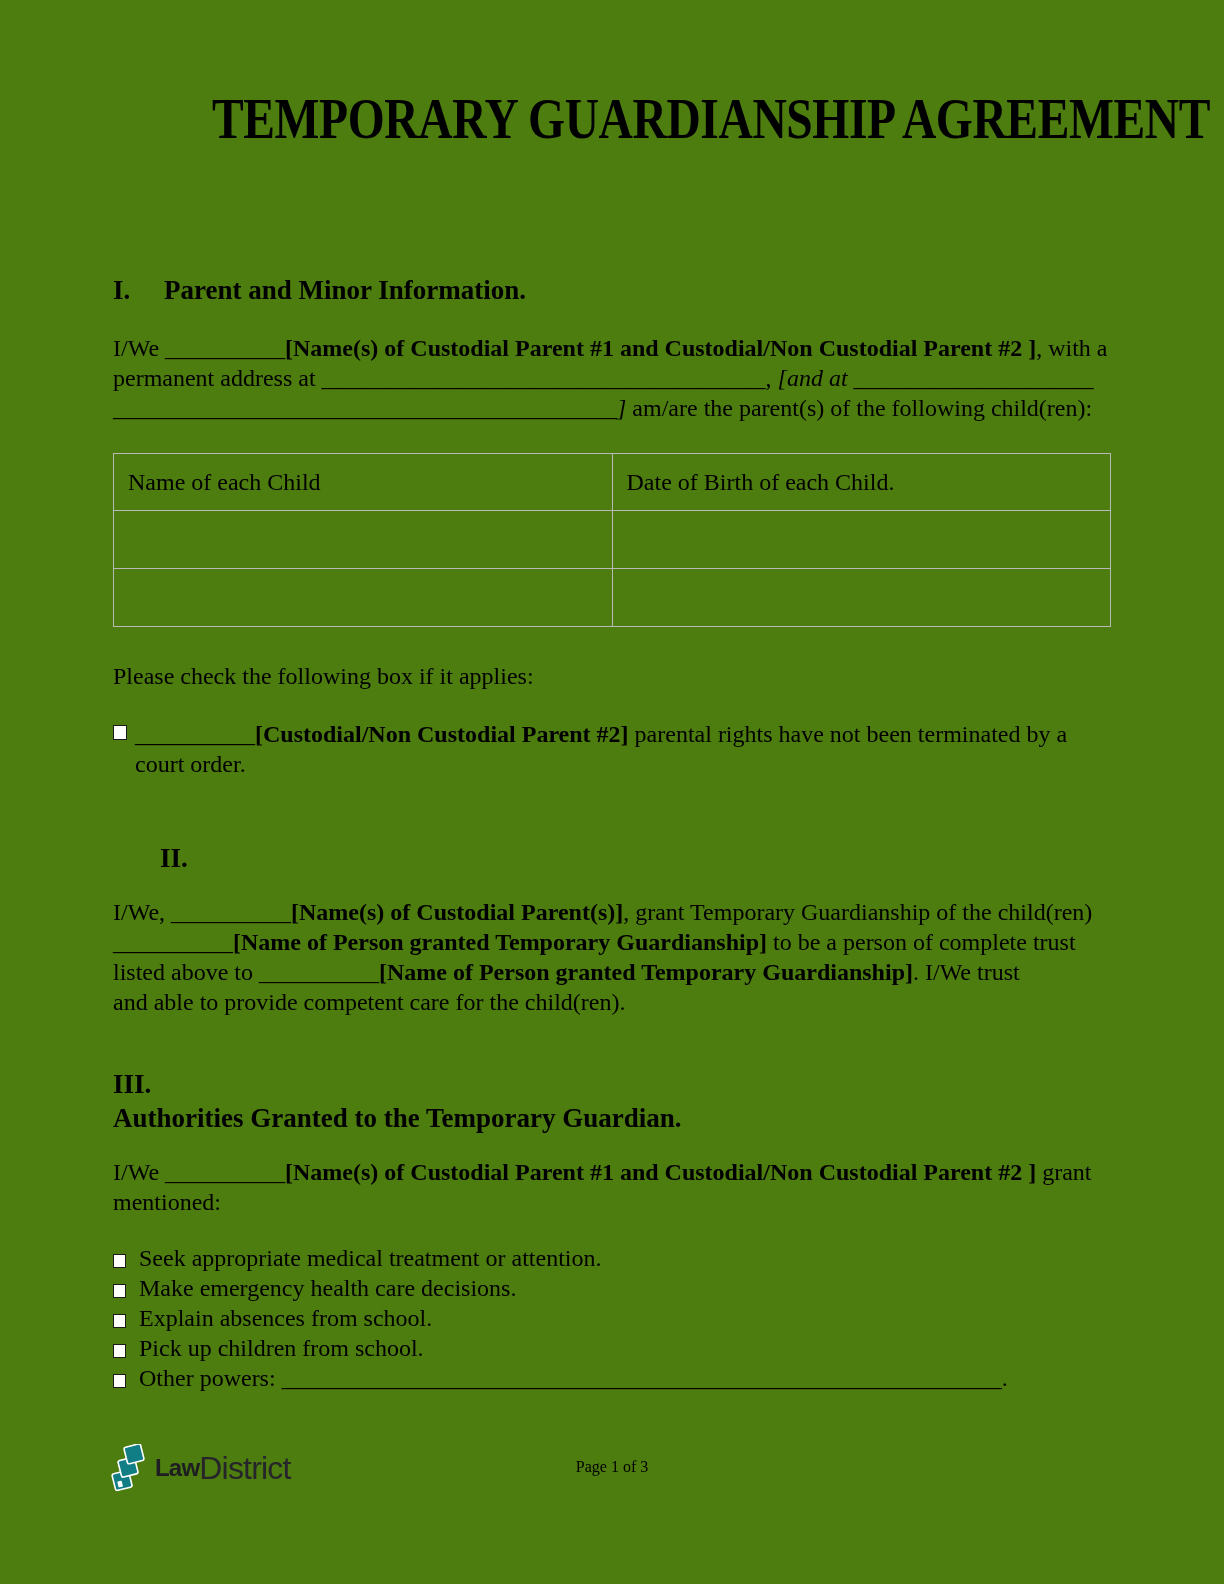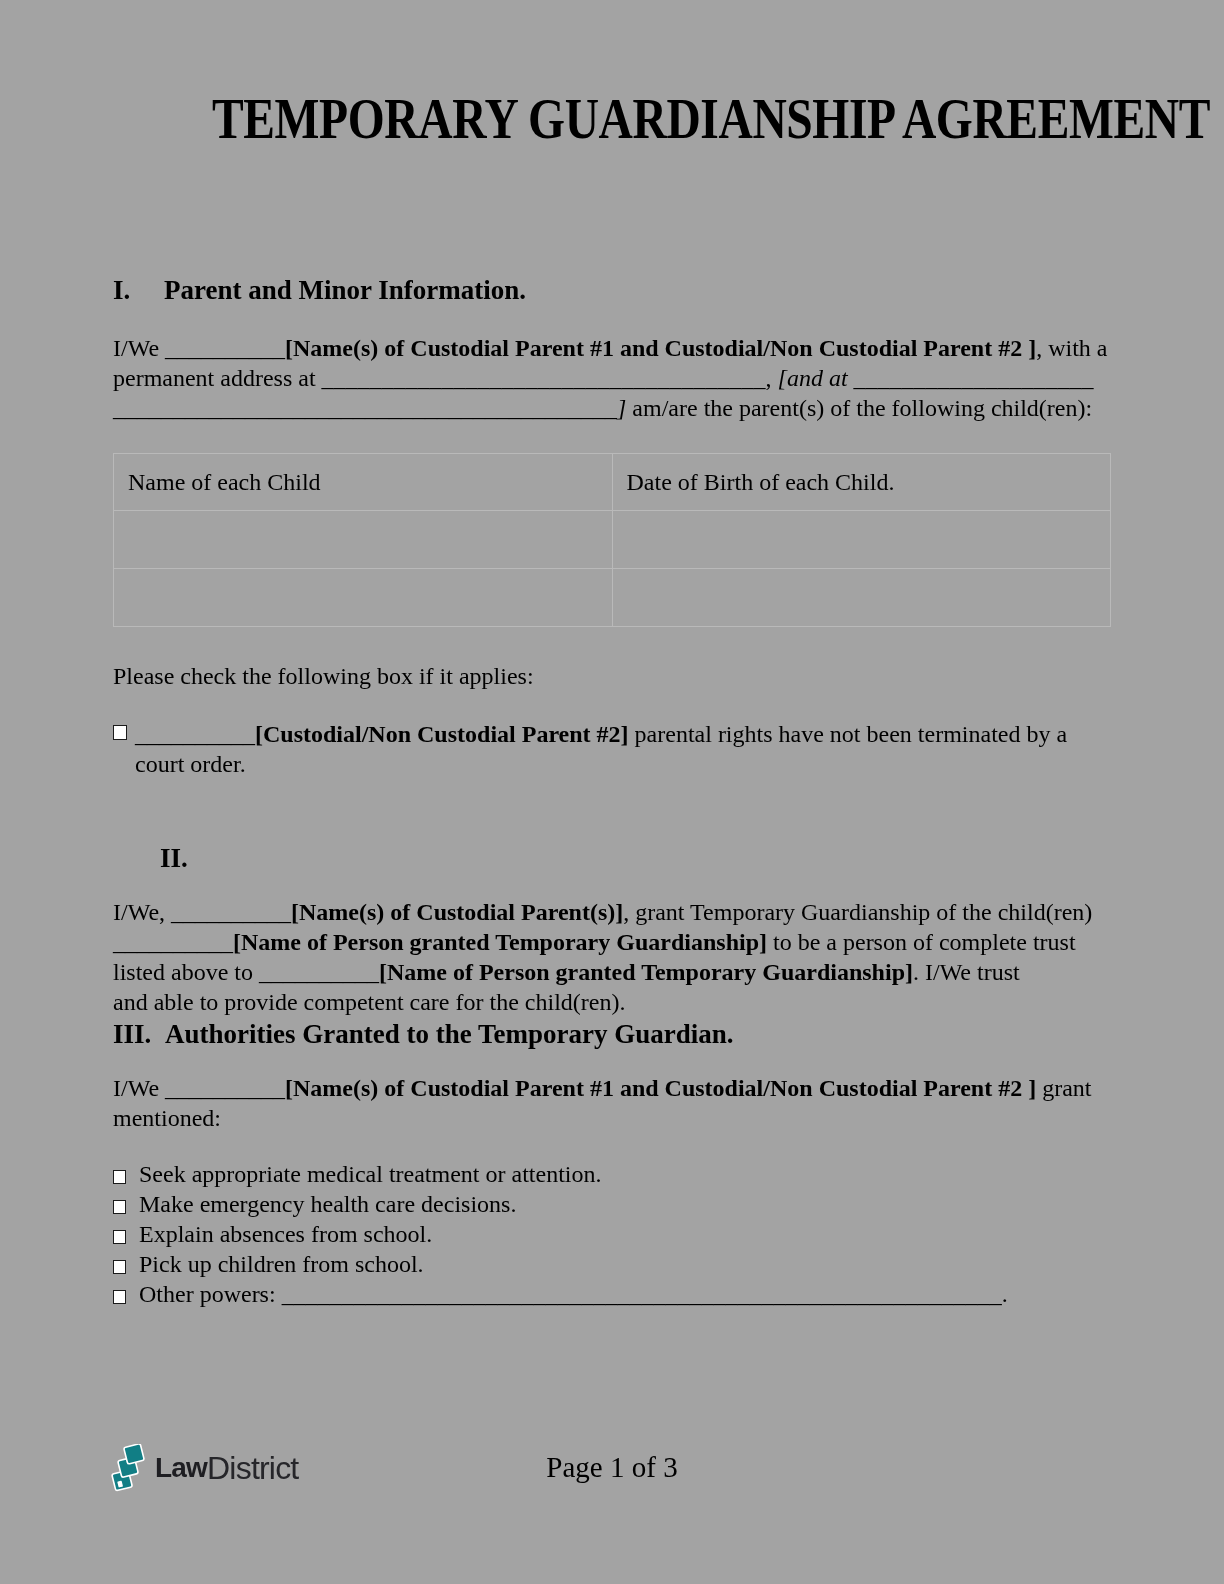--- a/index.html
+++ b/index.html
@@ -4,38 +4,38 @@
 <style>
   :root{
     --teal:#117e85;
     --table-border:#b9b9b9;
     --ink:#000;
   }
   html,body{margin:0;padding:0;background:#ffffff;}
   .page{
     position:relative;
     width:1224px;height:1584px;
-    background:#a3a3a3;
+    background:#4d7c0f;
     font-family:"Liberation Serif","DejaVu Serif",serif;
     color:var(--ink);
     overflow:hidden;
   }
   .content{padding:0 113px;}
 
   .doc-title{margin-top:86px;text-align:center;}
   .title-inner{
     display:inline-block;white-space:nowrap;
     font-weight:bold;font-size:57px;line-height:66px;
     transform-origin:50% 50%;letter-spacing:-0.5px;
   }
 
   .sec-head{display:flex;font-size:27px;font-weight:bold;line-height:34px;}
   .sec-head.h1{margin-top:121px;}
   .sec-head.h2{margin-top:62px;margin-left:47px;}
-  .sec-head.h3{}
+  .sec-head.h3{margin-top:50px;flex-direction:column;}
   .sec-num{display:inline-block;}
   .sec-num.n1{min-width:51px;}
   .sec-num.n2{min-width:47px;}
   .sec-num.n3{min-width:52px;}
 
   .para{font-size:24px;line-height:30px;}
   .para.p1{margin-top:26px;}
   .para.p2{margin-top:22px;}
   .para.p3{margin-top:22px;}
   .line{display:block;white-space:nowrap;transform-origin:0 50%;}
@@ -72,26 +72,26 @@
   .cbox-sm{width:13px;height:14px;margin-top:5px;margin-right:13px;}
   .cl-text{font-size:24px;line-height:30px;display:block;white-space:nowrap;transform-origin:0 50%;}
 
   .footer-logo{
     position:absolute;left:108px;top:1444px;
     display:flex;align-items:center;
     font-family:"Liberation Sans","DejaVu Sans",sans-serif;
   }
   .logo-mark{margin-right:5px;}
   .logo-page{fill:var(--teal);stroke:#ffffff;stroke-width:1.6px;}
-  .brand-law{font-weight:bold;font-size:28px;color:#1e1e22;letter-spacing:-0.8px;}
+  .brand-law{font-weight:bold;font-size:24px;color:#1e1e22;letter-spacing:-0.8px;}
   .brand-district{font-weight:400;font-size:32px;color:#26262a;letter-spacing:-0.8px;}
 
   .page-num{
     position:absolute;left:0;right:0;top:1452px;
-    text-align:center;font-size:29px;line-height:30px;
+    text-align:center;font-size:16px;line-height:30px;
   }
 </style>
 </head>
 <body>
 
 <div class="page">
   <div class="content">
 
     <div class="doc-title">
       <span class="title-inner" style="transform: scaleX(0.834448);">TEMPORARY GUARDIANSHIP AGREEMENT</span>

